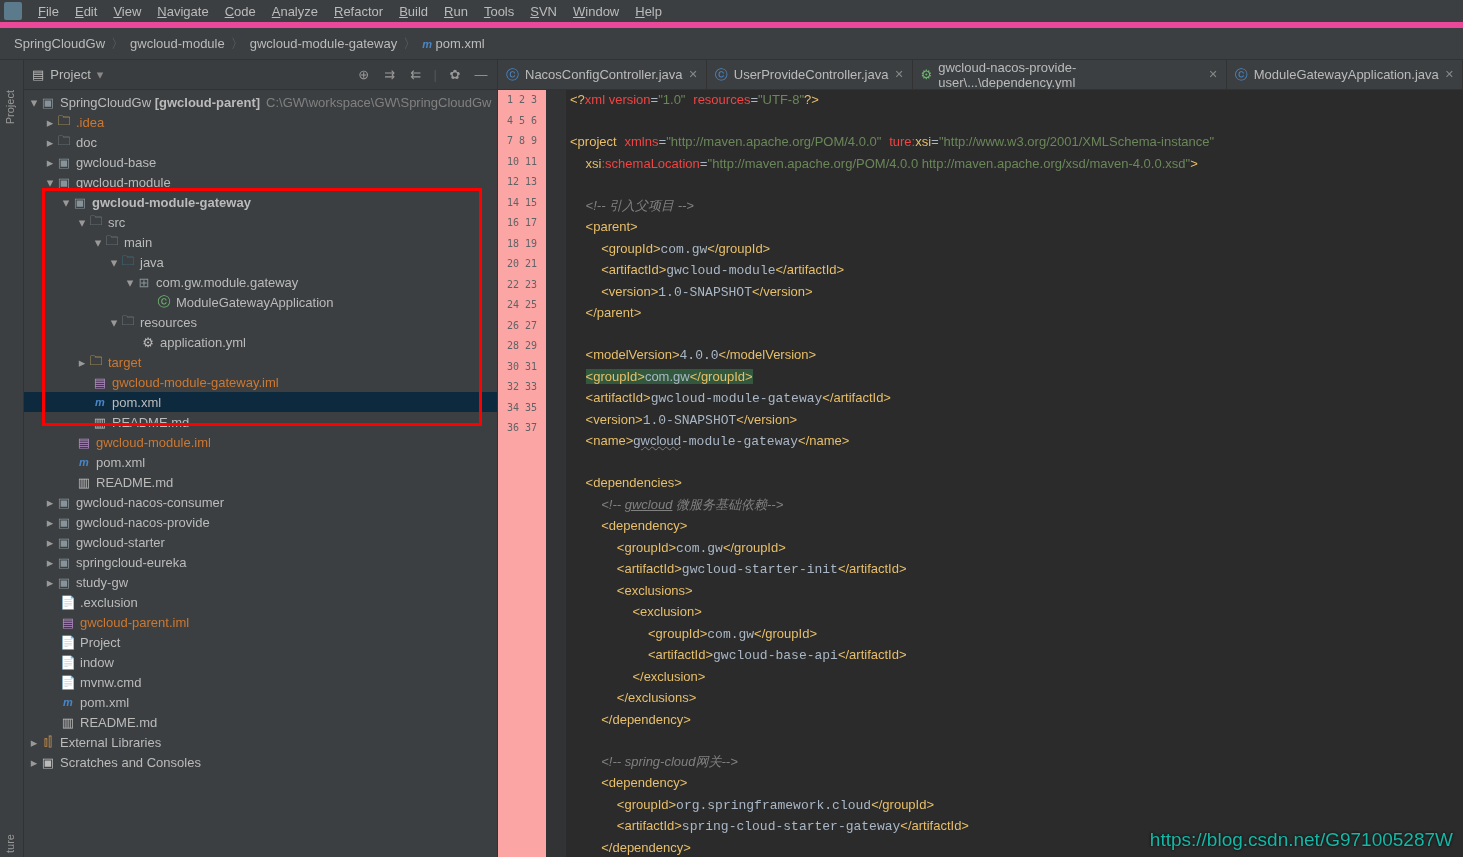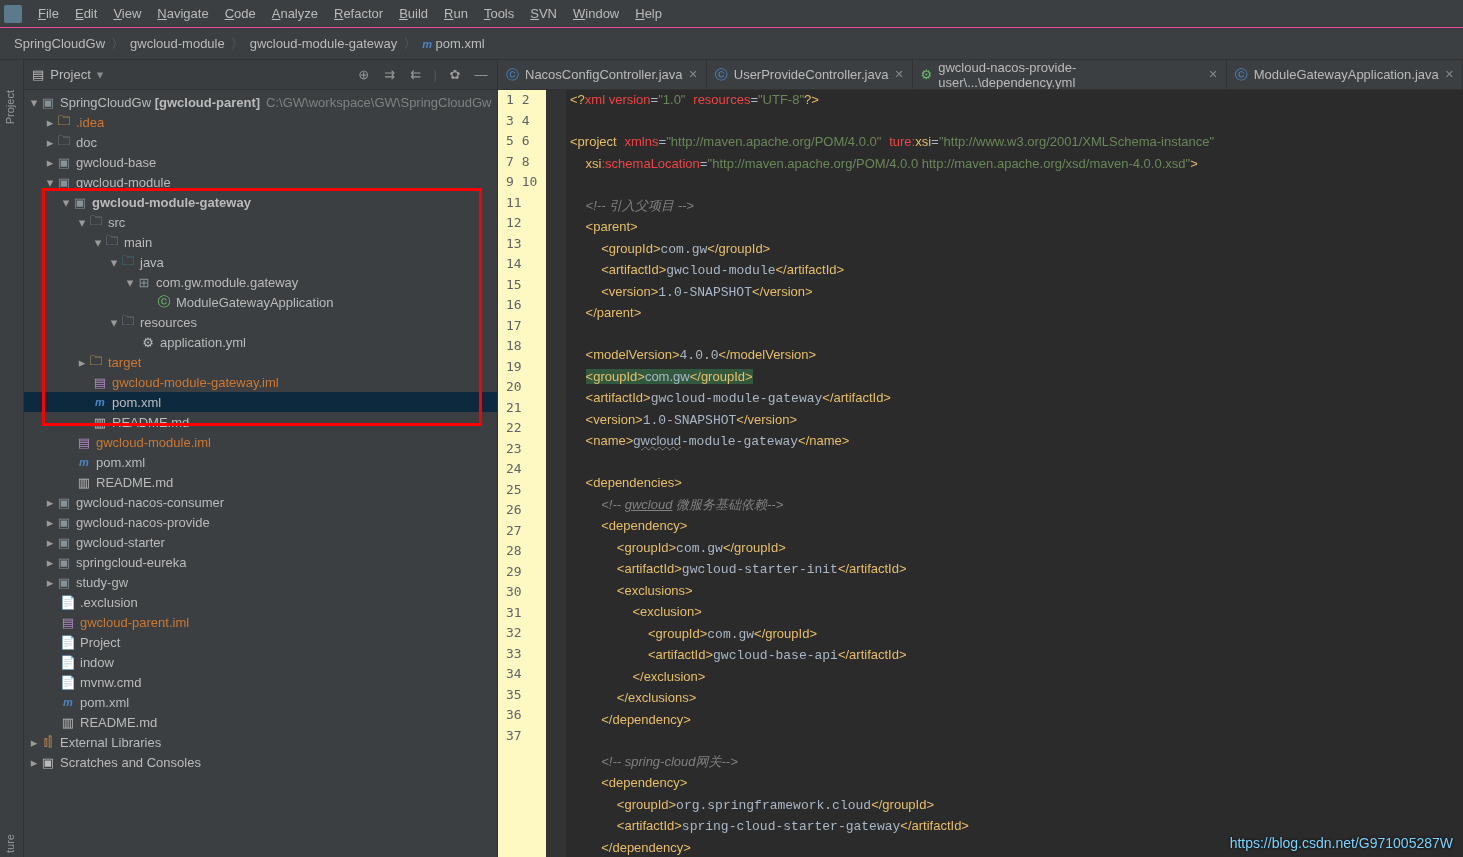--- a/index.html
+++ b/index.html
@@ -1,17 +1,17 @@
 <!DOCTYPE html>
 <html><head>
 <meta charset="utf-8">
 <style>
 * { margin: 0; padding: 0; box-sizing: border-box; font-family: "Segoe UI", Arial, sans-serif; font-size: 13px; }
 body { background: #3c3f41; color: #bbbbbb; width: 1463px; height: 857px; overflow: hidden; position: relative; }
-.menubar { height: 28px; background: #3c3f41; display: flex; align-items: center; padding: 0 4px; border-bottom: 1px solid #ec4899; }
+.menubar { height: 28px; background: #3c3f41; display: flex; align-items: center; padding: 0 4px; border-bottom: 6px solid #ec4899; }
 .app-icon { width: 18px; height: 18px; background: #5b7a8c; margin-right: 8px; border-radius: 2px; display:flex;align-items:center;justify-content:center;}
 .menu-item { padding: 0 8px; cursor: default; }
 .menu-item u { text-decoration: underline; }
 .title-path { margin-left: 40px; color: #888; font-size: 12px; }
 .breadcrumb { height: 32px; background: #3c3f41; display: flex; align-items: center; padding: 0 8px; border-bottom: 1px solid #323232; }
 .bc-item { padding: 0 6px; color: #bbb; }
 .bc-sep { color: #666; }
 .mvn-icon { color:#4a86c7; font-weight:bold; font-style:italic; font-size:11px;}
 .main { display: flex; height: calc(100% - 60px); }
 .left-rail { width: 24px; background: #3c3f41; border-right: 1px solid #323232; position: relative; }
@@ -32,31 +32,31 @@
 .fld { color:#87939a; }
 .fld-blue { color:#3e86a0; }
 .fld-orange { color:#e8bf6a; }
 .kt { color:#b389c5;}
 .red-box { position:absolute; border: 3px solid #ff0000; pointer-events:none; }
 .editor-area { flex: 1; display: flex; flex-direction: column; background: #2b2b2b; }
 .tabs { height: 30px; display: flex; align-items: center; background: #3c3f41; border-bottom: 1px solid #323232; overflow:hidden; }
 .tab { height: 100%; display: flex; align-items: center; padding: 0 8px; gap: 6px; border-right: 1px solid #323232; }
 .tab-close { color:#888; cursor:pointer; font-size:11px; }
 .editor-body { flex:1; display:flex; overflow:hidden; }
-.gutter { width: 48px; background: #fef9c3; text-align: left; padding: 0 8px; color: #606366; font-family: "Consolas", monospace; font-size: 13px; line-height: 20.5px; }
+.gutter { width: 48px; background: #fca5a5; text-align: center; padding: 0 8px; color: #606366; font-family: "Consolas", monospace; font-size: 10px; line-height: 20.5px; }
 .gutter2 { width: 20px; background: #313335; }
 .code { flex:1; font-family: "Consolas","Courier New",monospace; font-size: 13px; line-height: 20.5px; color:#a9b7c6; white-space: pre; overflow:hidden; padding-left: 4px;}
 .c-tag { color: #e8bf6a; }
 .c-attr { color: #ef4444; }
 .c-str { color: #6a8759; }
 .c-cmt { color: #808080; font-style: italic;}
 .c-txt { color: #a9b7c6; }
 .c-hl { background: #32593d; }
 .c-ul { text-decoration: underline wavy #808080; text-decoration-thickness:1px;}
-.watermark { position:absolute; right:10px; bottom:6px; color:#7dd3fc; font-size:14px; text-shadow:0 0 3px #000; }
+.watermark { position:absolute; right:10px; bottom:6px; color:#14b8a6; font-size:19px; text-shadow:0 0 3px #000; }
 </style>
 </head>
 <body>
 
 <div class="menubar">
   <div class="app-icon">
       <svg width="12" height="12">
         <rect width="12" height="12" fill="#5b7a8c"></rect>
       </svg>
     </div>

